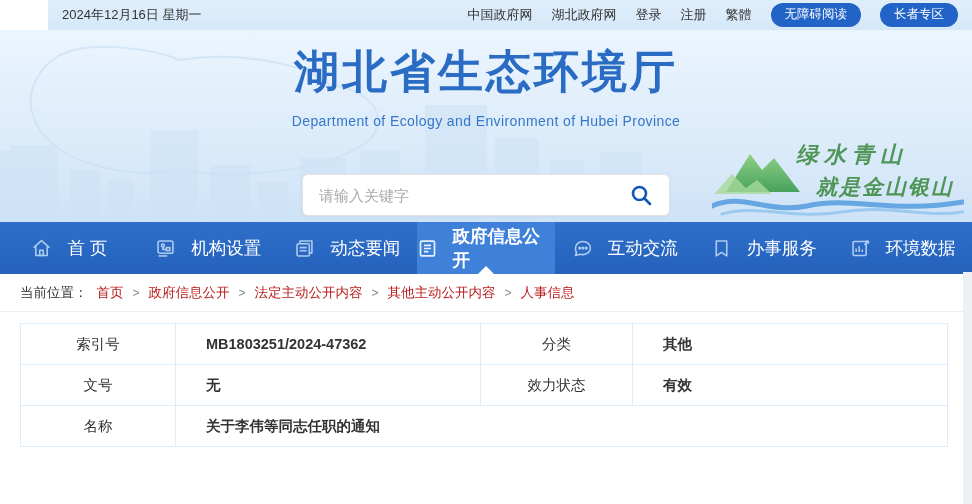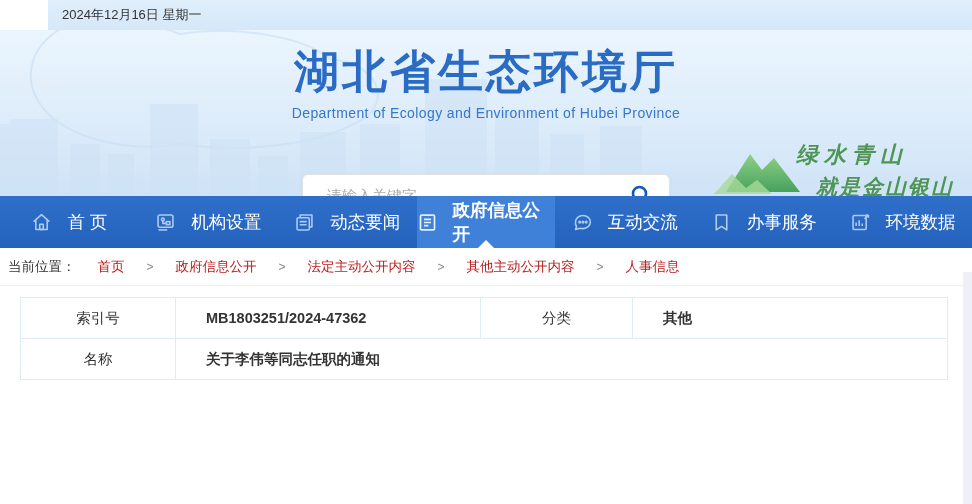--- a/index.html
+++ b/index.html
@@ -5,60 +5,69 @@
   * { margin:0; padding:0; box-sizing:border-box; }
   html,body { width:972px; height:504px; overflow:hidden; font-family:"Liberation Sans","DejaVu Sans",sans-serif; background:#fff; }
 
   
   .topbar { height:30px; background:linear-gradient(180deg,#e0eefb,#d5e8f9); display:flex; align-items:center; justify-content:space-between; padding:0 14px; font-size:13px; color:#333;margin-left:48px; }
   .topbar-right { display:flex; align-items:center; gap:19px; }
   .toplink { color:#333; cursor:pointer; text-decoration:none; }
   .pill-btn { background:#2163c6; color:#fff; border:none; border-radius:999px; padding:3px 14px; font-size:12.5px; cursor:pointer; line-height:1.4; }
 
   
-  .header { position:relative; height:166px; background:linear-gradient(180deg,#ebf5fe 0%,#ddecfa 55%,#cfe3f7 100%); overflow:hidden; }
+  .header { position:relative; height:192px; background:linear-gradient(180deg,#ebf5fe 0%,#ddecfa 55%,#cfe3f7 100%); overflow:hidden; }
   .bg-decor { position:absolute; left:0; bottom:0; }
   .logo-wrap { position:absolute; left:50%; top:12px; transform:translateX(-50%); text-align:center; white-space:nowrap; }
   .site-title { font-family:"Liberation Serif","DejaVu Serif",serif; font-size:45px; font-weight:bold; color:#2a6cc3; letter-spacing:3px; }
-  .site-subtitle { margin-top:3px; font-size:14px; color:#3577c9; letter-spacing:0.4px; }
+  .site-subtitle { margin-top:11px; font-size:14px; color:#3577c9; letter-spacing:0.4px; }
   .search-box { position:absolute; left:50%; top:144px; transform:translateX(-50%); width:368px; height:42px; background:#fff; border:1px solid #e2e2e2; border-radius:6px; display:flex; align-items:center; padding:0 6px 0 16px; box-shadow:0 1px 3px rgba(120,150,190,.12); }
-  .search-box input { flex:1; border:none; outline:none; font-size:15px; color:#333; background:transparent; font-family:inherit;margin-left:8px; }
+  .search-box input { flex:1; border:none; outline:none; font-size:15px; color:#333; background:transparent; font-family:inherit; }
   .search-box input::placeholder { color:#a9a9a9; }
   .search-btn { background:none; border:none; cursor:pointer; padding:6px 10px; display:flex; align-items:center; }
   .slogan { position:absolute; right:8px; top:92px; }
 
   
   .nav { height:52px; background:linear-gradient(180deg,#2f6fca,#2462bc); display:flex; }
   .nav-item { flex:1; display:flex; align-items:center; justify-content:center; gap:15px; color:#fff; font-size:17.5px; cursor:pointer; position:relative; }
   .nav-item .nicon { display:flex; align-items:center; color:#aecbf0; }
   .nav-item.active { background:#3f80d9; font-weight:bold; }
   .nav-item.active .nicon { color:#e8f1fb; }
   .nav-notch { position:absolute; bottom:0; left:50%; transform:translateX(-50%); width:0; height:0; border-left:8px solid transparent; border-right:8px solid transparent; border-bottom:8px solid #ffffff; display:none; }
   .nav-item.active .nav-notch { display:block; }
 
   
-  .breadcrumb { height:38px; display:flex; align-items:center; gap:22px; padding:0 8px; font-size:13.5px; color:#333; background:#fff; border-bottom:1px solid #efefef; }
+  .breadcrumb { height:38px; display:flex; align-items:center; gap:9px; padding:0 20px; font-size:13.5px; color:#333; background:#fff; border-bottom:1px solid #efefef; }
   .crumb { color:#b91c1c; cursor:pointer; }
   .crumb-sep { color:#888; font-size:12px; }
 
   
   .content { padding:11px 19px 0 20px; }
   table.info { width:927px; border-collapse:collapse; table-layout:fixed; }
   table.info td { border:1px solid #ddecf9; height:41px; font-size:14.5px; color:#333; background:#fff; }
   td.lbl { background:#f2f8fd; text-align:center; }
   td.val { padding-left:30px;font-weight:bold; }
 
   
   .scrollbar-track { position:fixed; right:0; top:272px; width:9px; height:232px; background:#edf0f5; }
 </style>
 </head>
 <body>
 
 <div class="topbar">
   <div>2024年12月16日 星期一</div>
+  <div class="topbar-right">
+    <a class="toplink">中国政府网</a>
+    <a class="toplink">湖北政府网</a>
+    <a class="toplink">登录</a>
+    <a class="toplink">注册</a>
+    <a class="toplink">繁體</a>
+    <button class="pill-btn">无障碍阅读</button>
+    <button class="pill-btn">长者专区</button>
+  </div>
 </div>
 
 <div class="header">
 
   <svg class="bg-decor" width="820" height="192" viewBox="0 0 820 192">
     <path d="M60,25 C90,10 150,18 180,30 C230,22 300,30 330,55 C370,60 390,85 370,110 C330,140 250,150 180,140 C120,150 60,130 40,100 C20,70 35,40 60,25 Z" fill="none" stroke="#cbe0f4" stroke-width="2" opacity="0.7"></path>
     <g fill="#cfe3f6" opacity="0.6">
       <rect x="10" y="115" width="48" height="77"></rect>
       <rect x="70" y="140" width="30" height="52"></rect>
       <rect x="108" y="150" width="26" height="42"></rect>
@@ -215,20 +224,26 @@
         <col style="width:315px">
       </colgroup>
     <tbody>
         <tr>
       <td class="lbl">索引号</td>
       <td class="val">MB1803251/2024-47362</td>
       <td class="lbl">分类</td>
       <td class="val">其他</td>
     </tr>
     <tr>
+      <td class="lbl">文号</td>
+      <td class="val">无</td>
+      <td class="lbl">效力状态</td>
+      <td class="val">有效</td>
+    </tr>
+    <tr>
       <td class="lbl">名称</td>
       <td class="val" colspan="3">关于李伟等同志任职的通知</td>
     </tr>
   </tbody>
     </table>
 </div>
 
 <div class="scrollbar-track"></div>
 
 </body></html>

